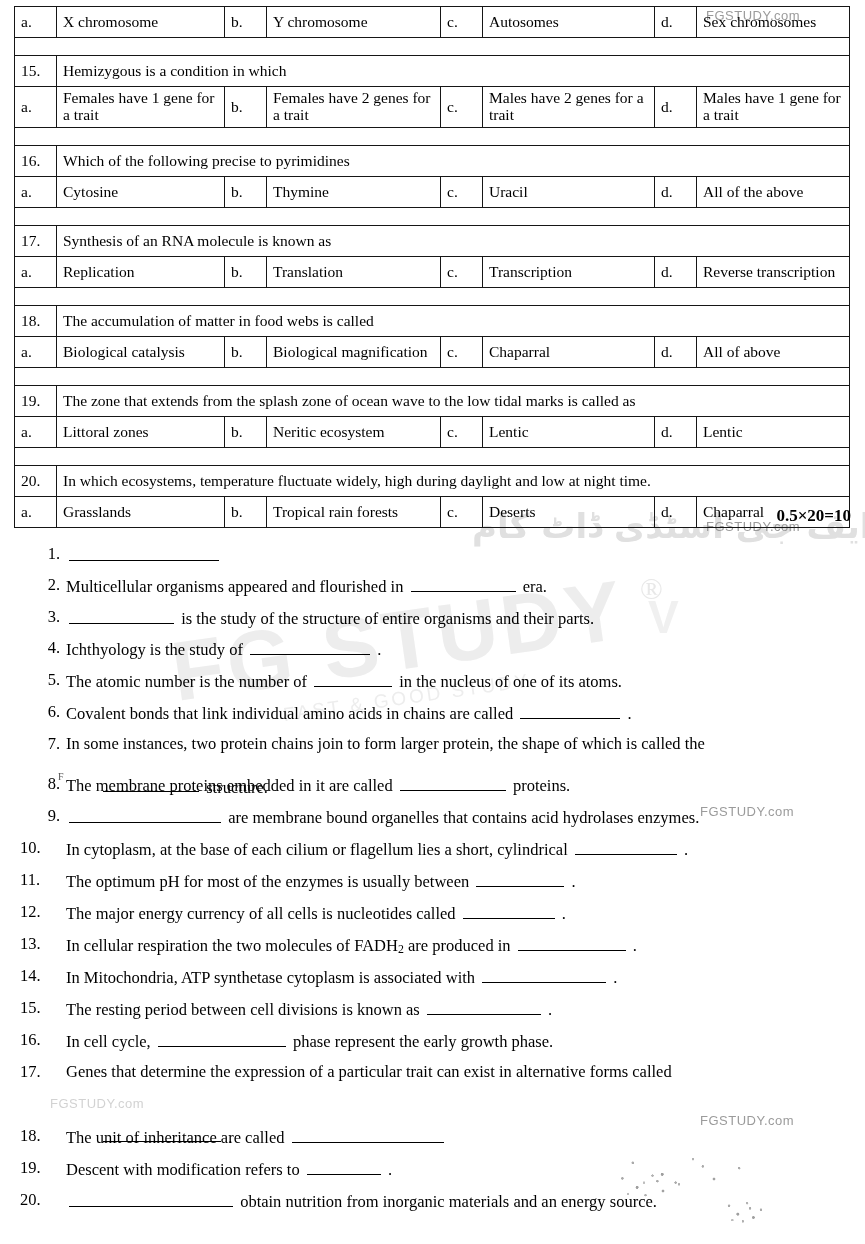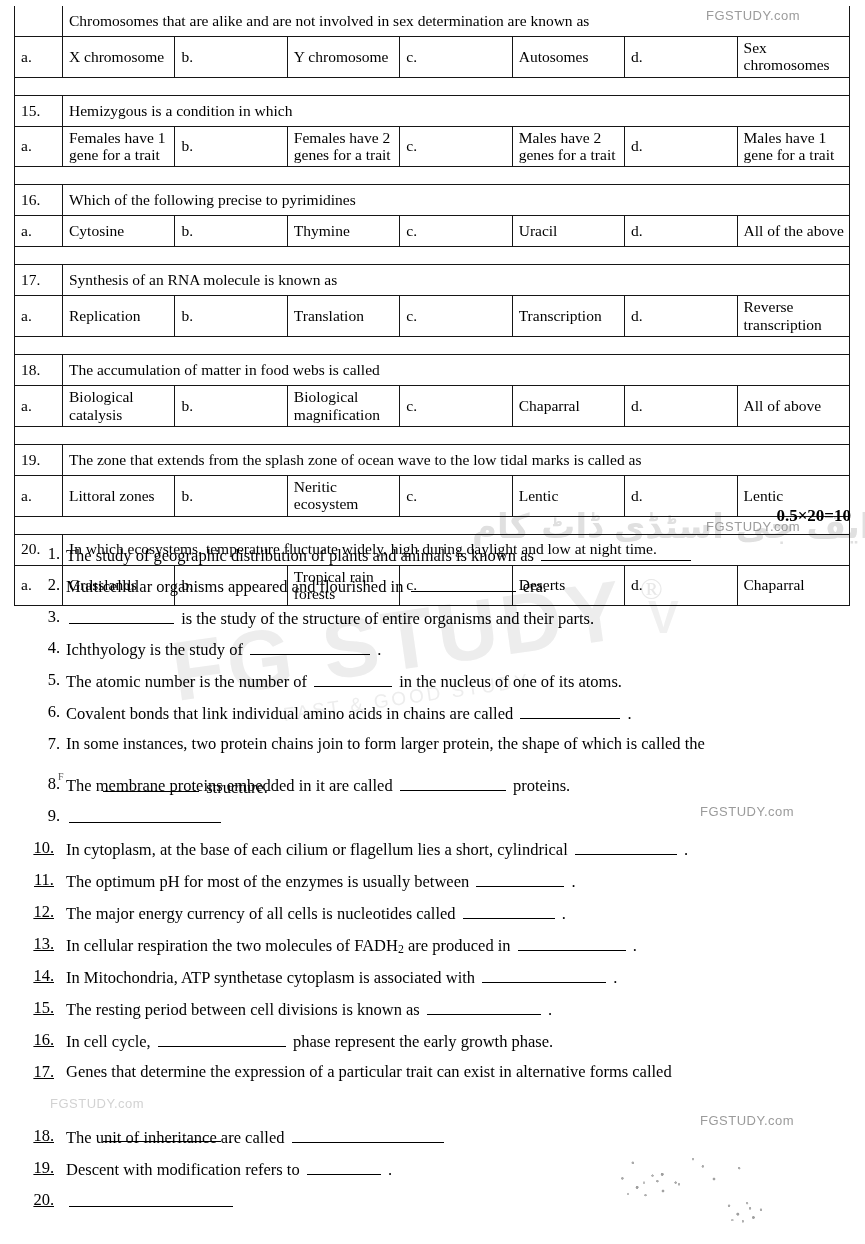--- a/index.html
+++ b/index.html
@@ -191,22 +191,21 @@
   ol.blanks > li .num {
     position: absolute;
     left: 26px;
     top: 0;
     width: 34px;
     text-align: right;
     white-space: nowrap;
   }
   ol.blanks > li.wide .num {
     left: 20px;
-    text-align: right;
-    text-decoration: underline;
+    text-align: left;
   }
   .line-wrap {
     display: block;
     white-space: nowrap;
   }
   .line-wrap.wrap2 {
     margin-top: 22px;
     margin-left: 34px;
   }
   .blank {
@@ -239,24 +238,20 @@
   <div class="wm wm-url" style="left:50px; top:1096px; color:#cfcfcf;">FGSTUDY.com</div>
 
   <div class="wm wm-speck" style="left:614px; top:1170px; width:70px; height:28px;"></div>
   <div class="wm wm-speck" style="left:616px; top:1152px; width:140px; height:36px;"></div>
   <div class="wm wm-speck" style="left:724px; top:1198px; width:42px; height:26px;"></div>
 
   <div id="mcq">
     <table class="mcq-table">
       <tbody>
 
-        <tr class="qrow croprow">
-          <td class="qnum"></td>
-          <td class="qtext" colspan="7">Chromosomes that are alike and are not involved in sex determination are known as</td>
-        </tr>
         <tr class="orow">
           <td class="opt-key">a.</td>
           <td class="opt-val" style="width:156px">X chromosome</td>
           <td class="opt-key">b.</td>
           <td class="opt-val" style="width:162px">Y chromosome</td>
           <td class="opt-key">c.</td>
           <td class="opt-val" style="width:160px">Autosomes</td>
           <td class="opt-key">d.</td>
           <td class="opt-val">Sex chromosomes</td>
         </tr>
@@ -373,21 +368,21 @@
     </table>
   </div>
 
   <div id="q2">
     <div class="q2-head">
       <div class="q2-marks">0.5×20=10</div>
     </div>
     <ol class="blanks" id="blank-list">
         <li style="position: absolute; left: 0px; top: 38px; width: 865px;">
           <span class="num">1.</span>
-          <span class="line-wrap"><span>The study of geographic distribution of plants and animals is known as </span><span class="blank" style="width: 150px;"></span></span>
+          <span class="line-wrap"><span class="blank" style="width: 150px;"></span></span>
         </li>
         <li style="position: absolute; left: 0px; top: 69px; width: 865px;">
           <span class="num">2.</span>
           <span class="line-wrap"><span>Multicellular organisms appeared and flourished in </span><span class="blank" style="width: 105px;"></span><span> era. </span></span>
         </li>
         <li style="position: absolute; left: 0px; top: 101px; width: 865px;">
           <span class="num">3.</span>
           <span class="line-wrap"><span class="blank" style="width: 105px;"></span><span> is the study of the structure of entire organisms and their parts. </span></span>
         </li>
         <li style="position: absolute; left: 0px; top: 132px; width: 865px;">
@@ -407,21 +402,21 @@
           <span class="line-wrap"><span>In some instances, two protein chains join to form larger protein, the shape of which is called the </span></span>
           <span class="line-wrap wrap2"><span class="blank" style="width: 96px;"></span><span> structure. </span></span>
         </li>
         <li style="position: absolute; left: 0px; top: 268px; width: 865px;">
           <span class="num">8.</span>
           <span style="position: absolute; left: 58px; top: -3px; font-size: 10px; color: rgb(85, 85, 85);">F</span>
           <span class="line-wrap"><span>The membrane proteins embedded in it are called </span><span class="blank" style="width: 106px;"></span><span> proteins. </span></span>
         </li>
         <li style="position: absolute; left: 0px; top: 300px; width: 865px;">
           <span class="num">9.</span>
-          <span class="line-wrap"><span class="blank" style="width: 152px;"></span></span>
+          <span class="line-wrap"><span class="blank" style="width: 152px;"></span><span> are membrane bound organelles that contains acid hydrolases enzymes. </span></span>
         </li>
         <li class="wide" style="position: absolute; left: 0px; top: 332px; width: 865px;">
           <span class="num">10.</span>
           <span class="line-wrap"><span>In cytoplasm, at the base of each cilium or flagellum lies a short, cylindrical </span><span class="blank" style="width: 102px;"></span><span> . </span></span>
         </li>
         <li class="wide" style="position: absolute; left: 0px; top: 364px; width: 865px;">
           <span class="num">11.</span>
           <span class="line-wrap"><span>The optimum pH for most of the enzymes is usually between </span><span class="blank" style="width: 88px;"></span><span> . </span></span>
         </li>
         <li class="wide" style="position: absolute; left: 0px; top: 396px; width: 865px;">
@@ -452,18 +447,18 @@
         <li class="wide" style="position: absolute; left: 0px; top: 620px; width: 865px;">
           <span class="num">18.</span>
           <span class="line-wrap"><span>The unit of inheritance are called </span><span class="blank" style="width: 152px;"></span></span>
         </li>
         <li class="wide" style="position: absolute; left: 0px; top: 652px; width: 865px;">
           <span class="num">19.</span>
           <span class="line-wrap"><span>Descent with modification refers to </span><span class="blank" style="width: 74px;"></span><span> . </span></span>
         </li>
         <li class="wide" style="position: absolute; left: 0px; top: 684px; width: 865px;">
           <span class="num">20.</span>
-          <span class="line-wrap"><span class="blank" style="width: 164px;"></span></span>
+          <span class="line-wrap"><span class="blank" style="width: 164px;"></span><span> obtain nutrition from inorganic materials and an energy source. </span></span>
         </li>
       </ol>
   </div>
 
 </div>
 
 </body></html>

